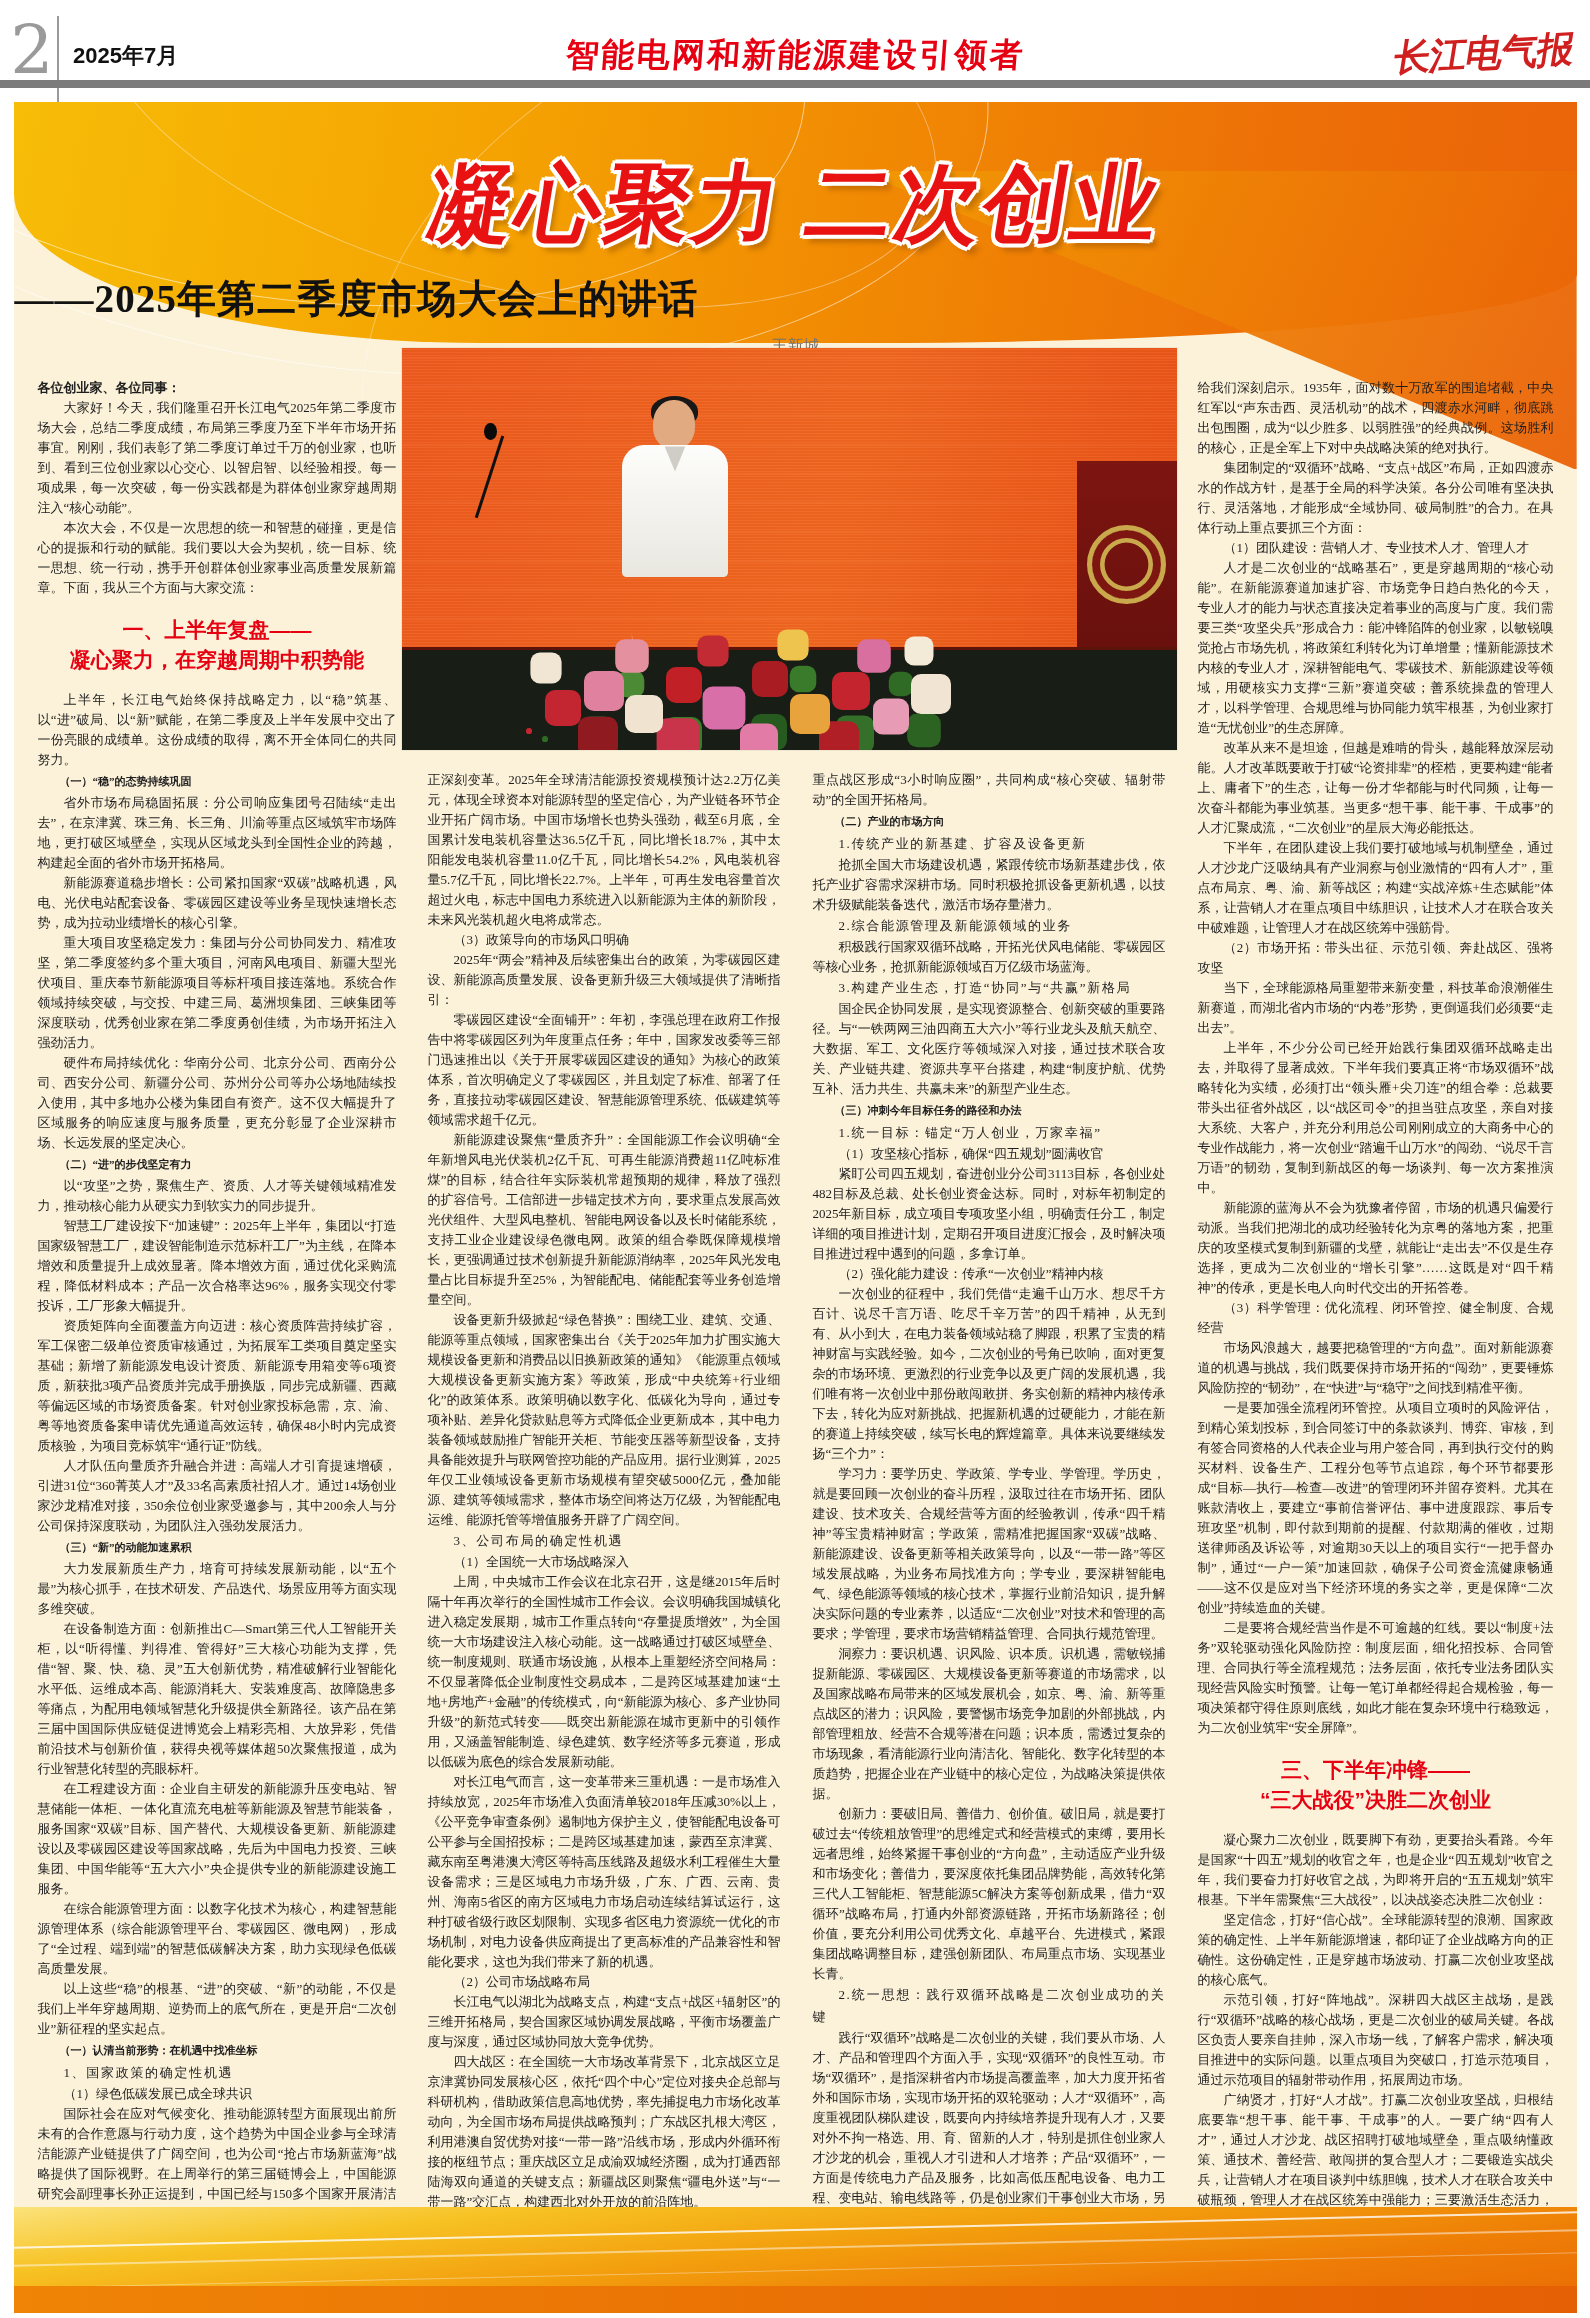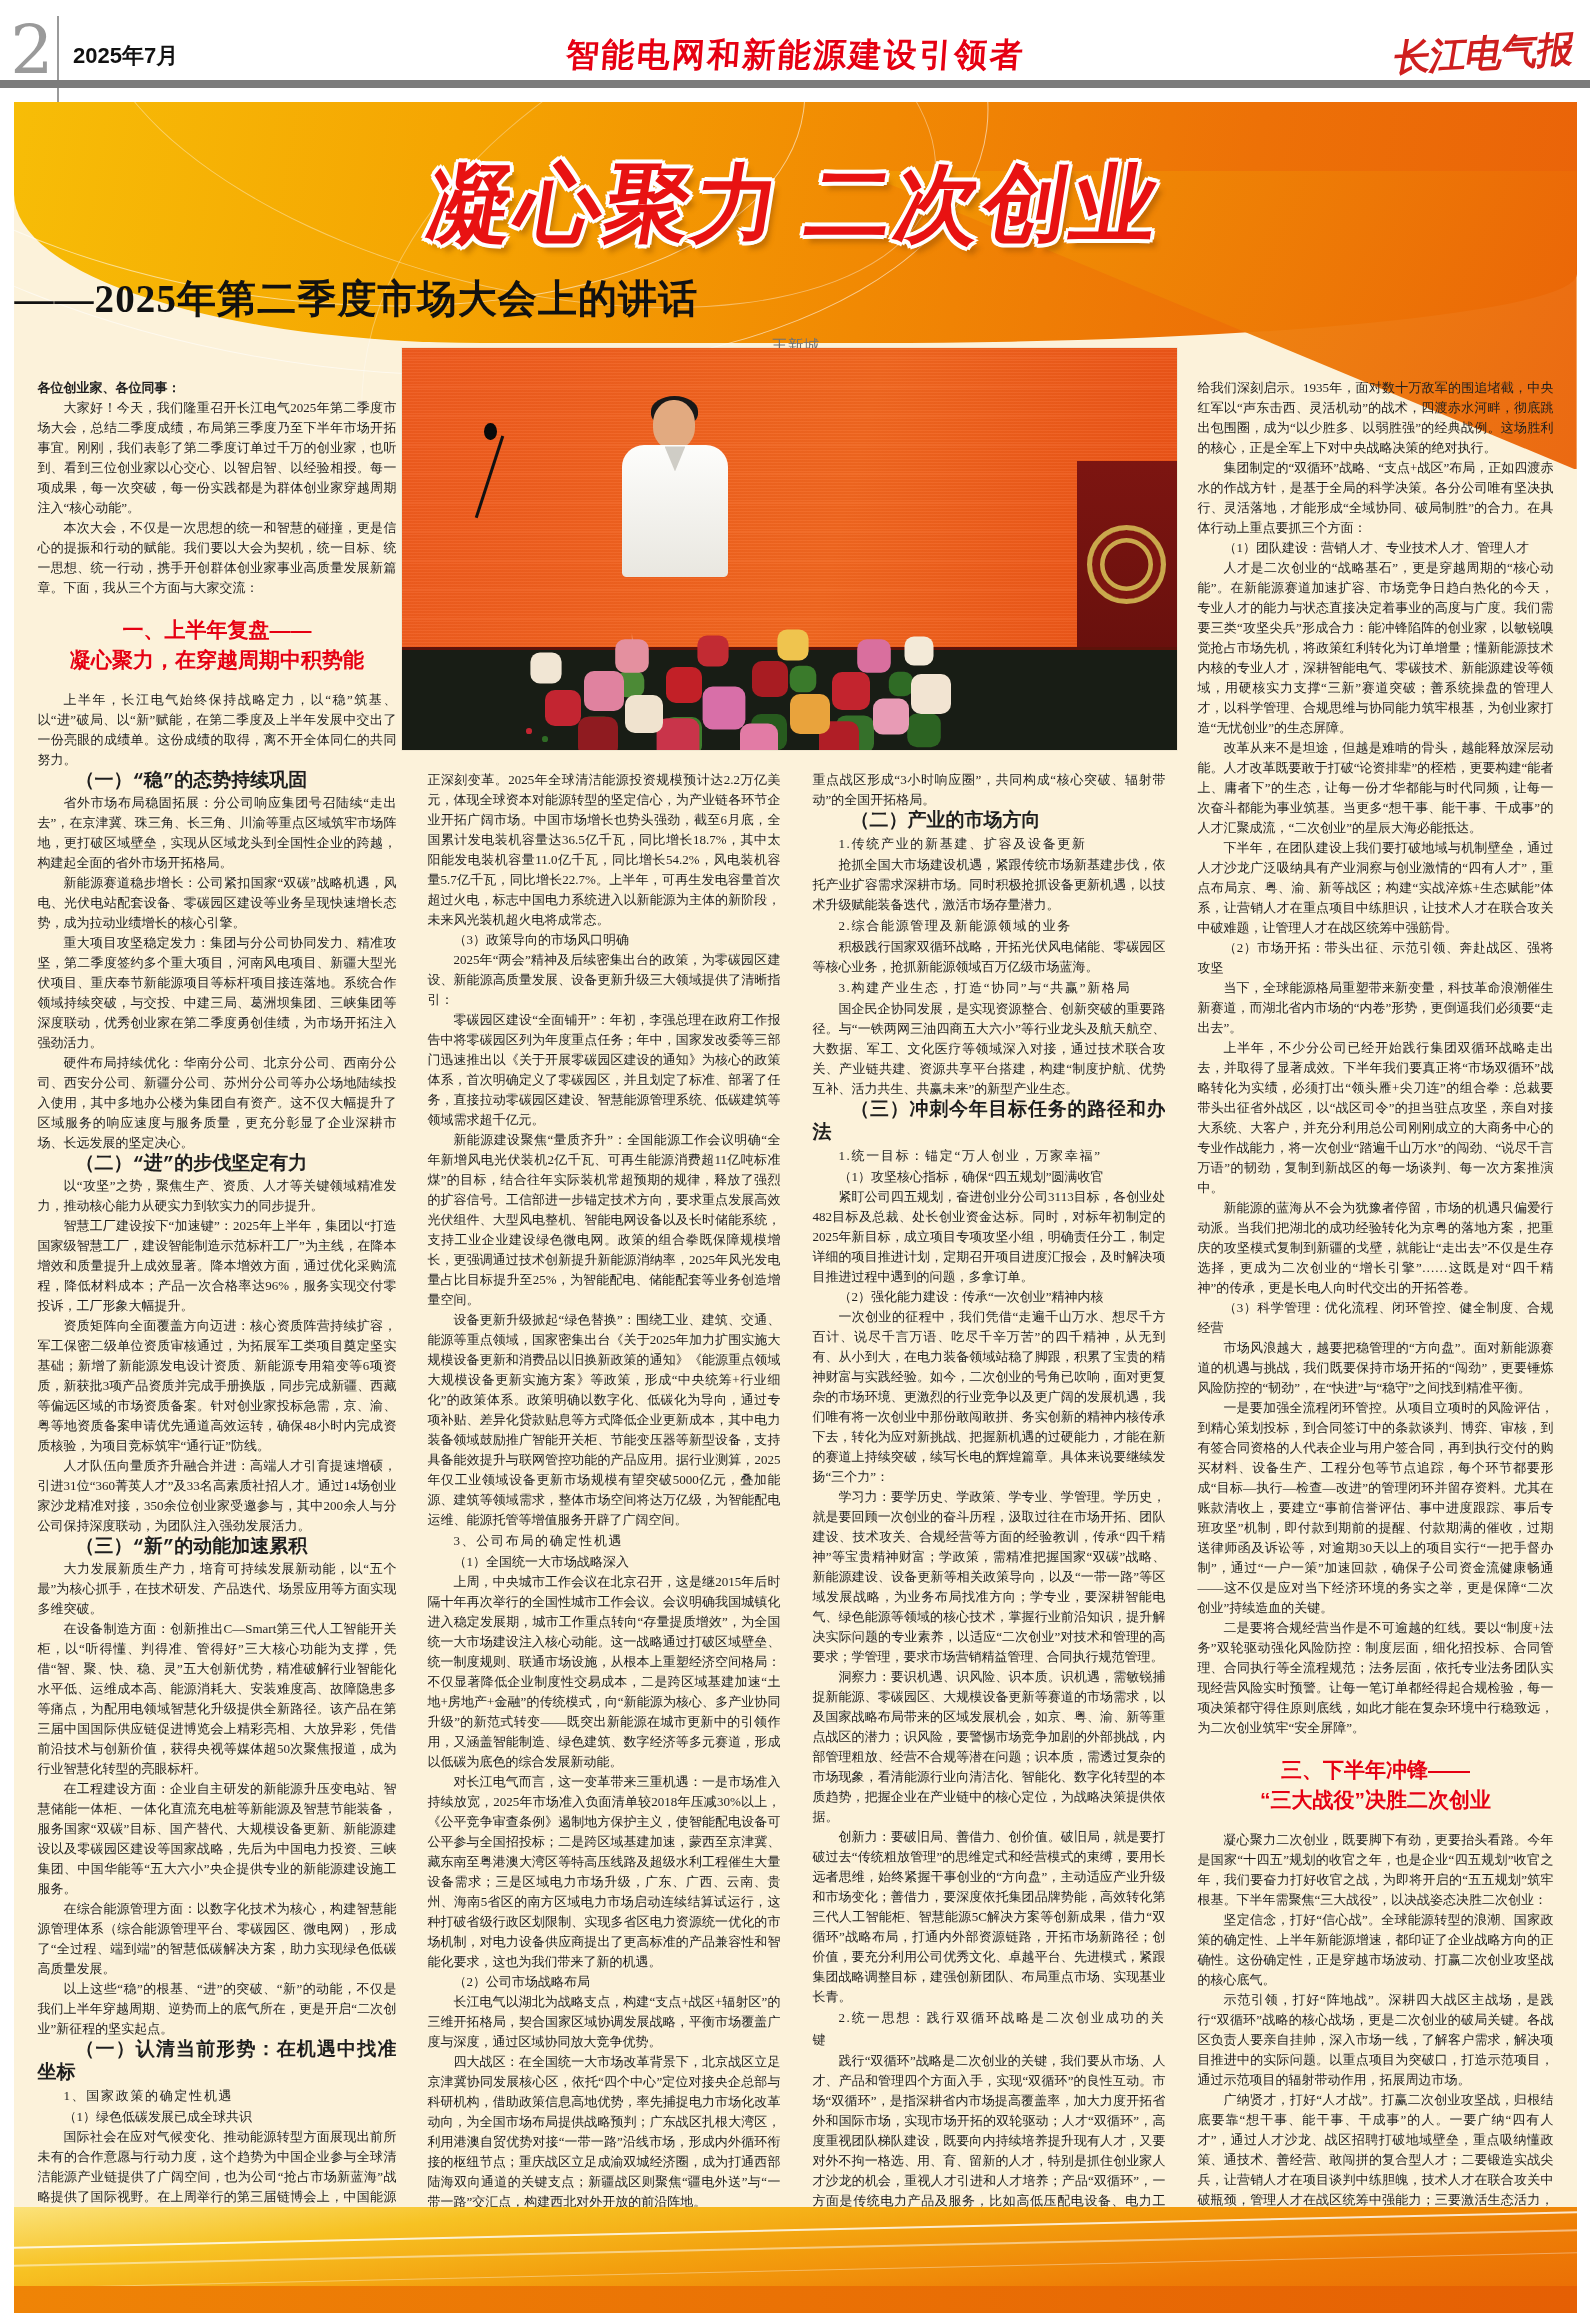--- a/index.html
+++ b/index.html
@@ -43,21 +43,21 @@
         color:#1e1e1e;text-align:justify;margin-top:16px;}
   .col.c1{left:0;width:359px;}
   .col.c2{left:390px;width:353px;padding-top:392px;}
   .col.c3{left:775px;width:353px;padding-top:392px;}
   .col.c4{left:1160px;width:356px;}
   .col p{margin:0;text-indent:2em;font-family:Liberation Serif, serif;}
   .col .greet{font-weight:bold;font-family:"Liberation Sans",sans-serif;}
   .col p.cont{text-indent:0;}
   .col .red-head{color:#e60012;font-weight:900;text-align:center;font-size:21px;line-height:30px;
         margin:17px 0 15px 0;font-family:"Liberation Sans",sans-serif;text-indent:0;}
-  .col .sub-head{font-weight:900;font-size:19px;font-family:Liberation Mono, monospace;
+  .col .sub-head{font-weight:900;font-size:11px;font-family:Liberation Serif, serif;
         text-indent:2em;line-height:23px;}
   .col .kai-head{font-weight:normal;letter-spacing:1.7px;text-indent:2em;line-height:22px;}
   .col .plain-line{text-indent:2em;}
   
   .photo{position:absolute;left:365px;top:-13.8px;width:775px;height:402px;overflow:hidden;
         box-shadow:0 0 0 0.6px rgba(0,0,0,.08);}
   .photo .backdrop{position:absolute;inset:0;
         background:repeating-linear-gradient(0deg,rgba(255,255,255,.05) 0 1.1px,rgba(0,0,0,.02) 1.1px 2.9px),
         linear-gradient(105deg,#ee5a1e 0%,#f0661f 55%,#e94f15 100%);}
   .photo .swoosh{position:absolute;right:-14%;bottom:14%;width:85%;height:52%;border-radius:50%;

